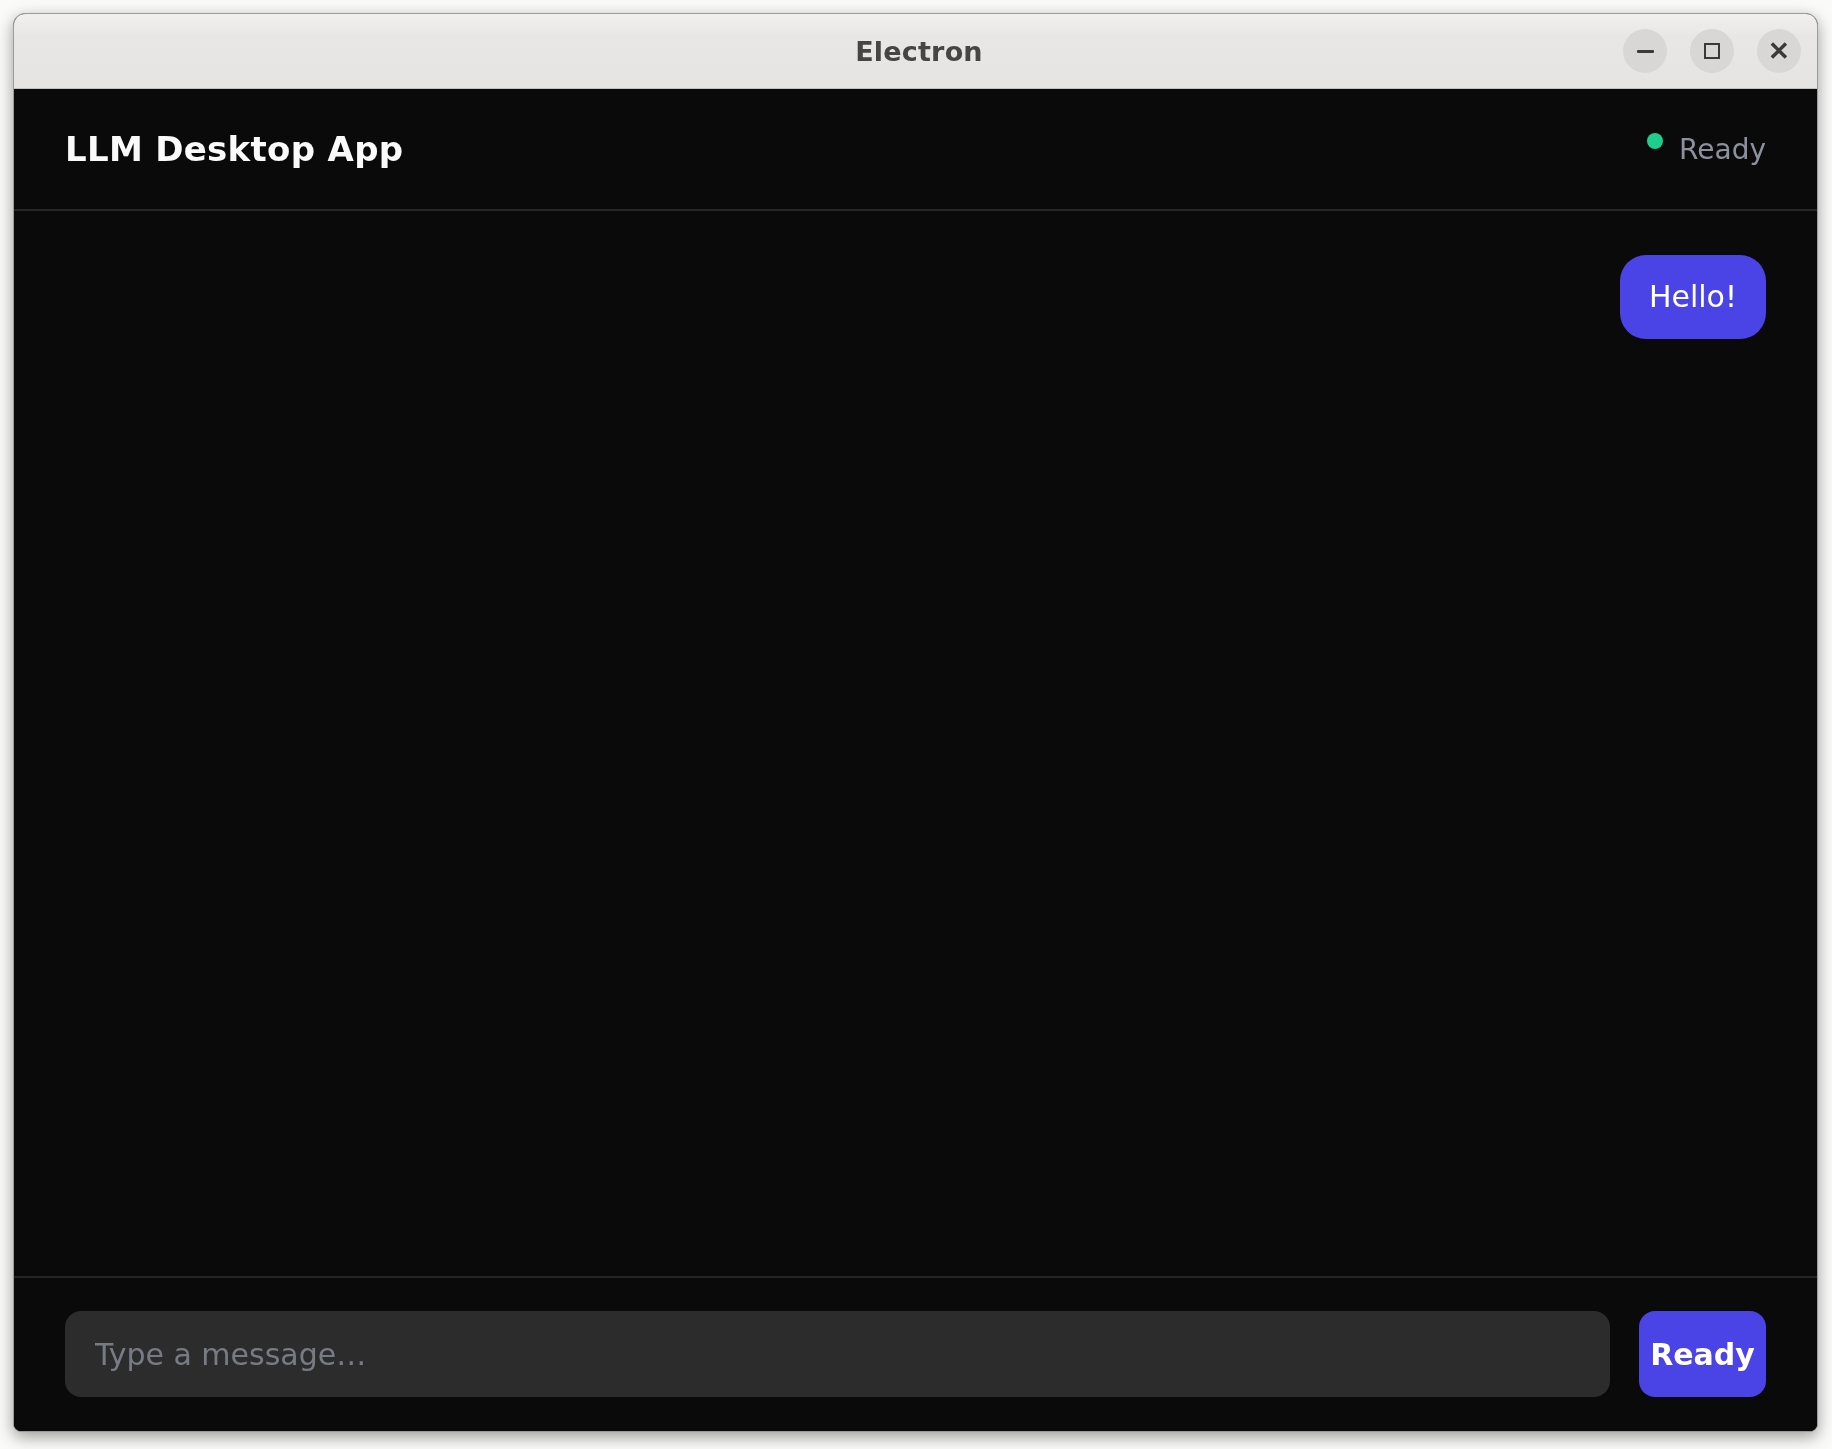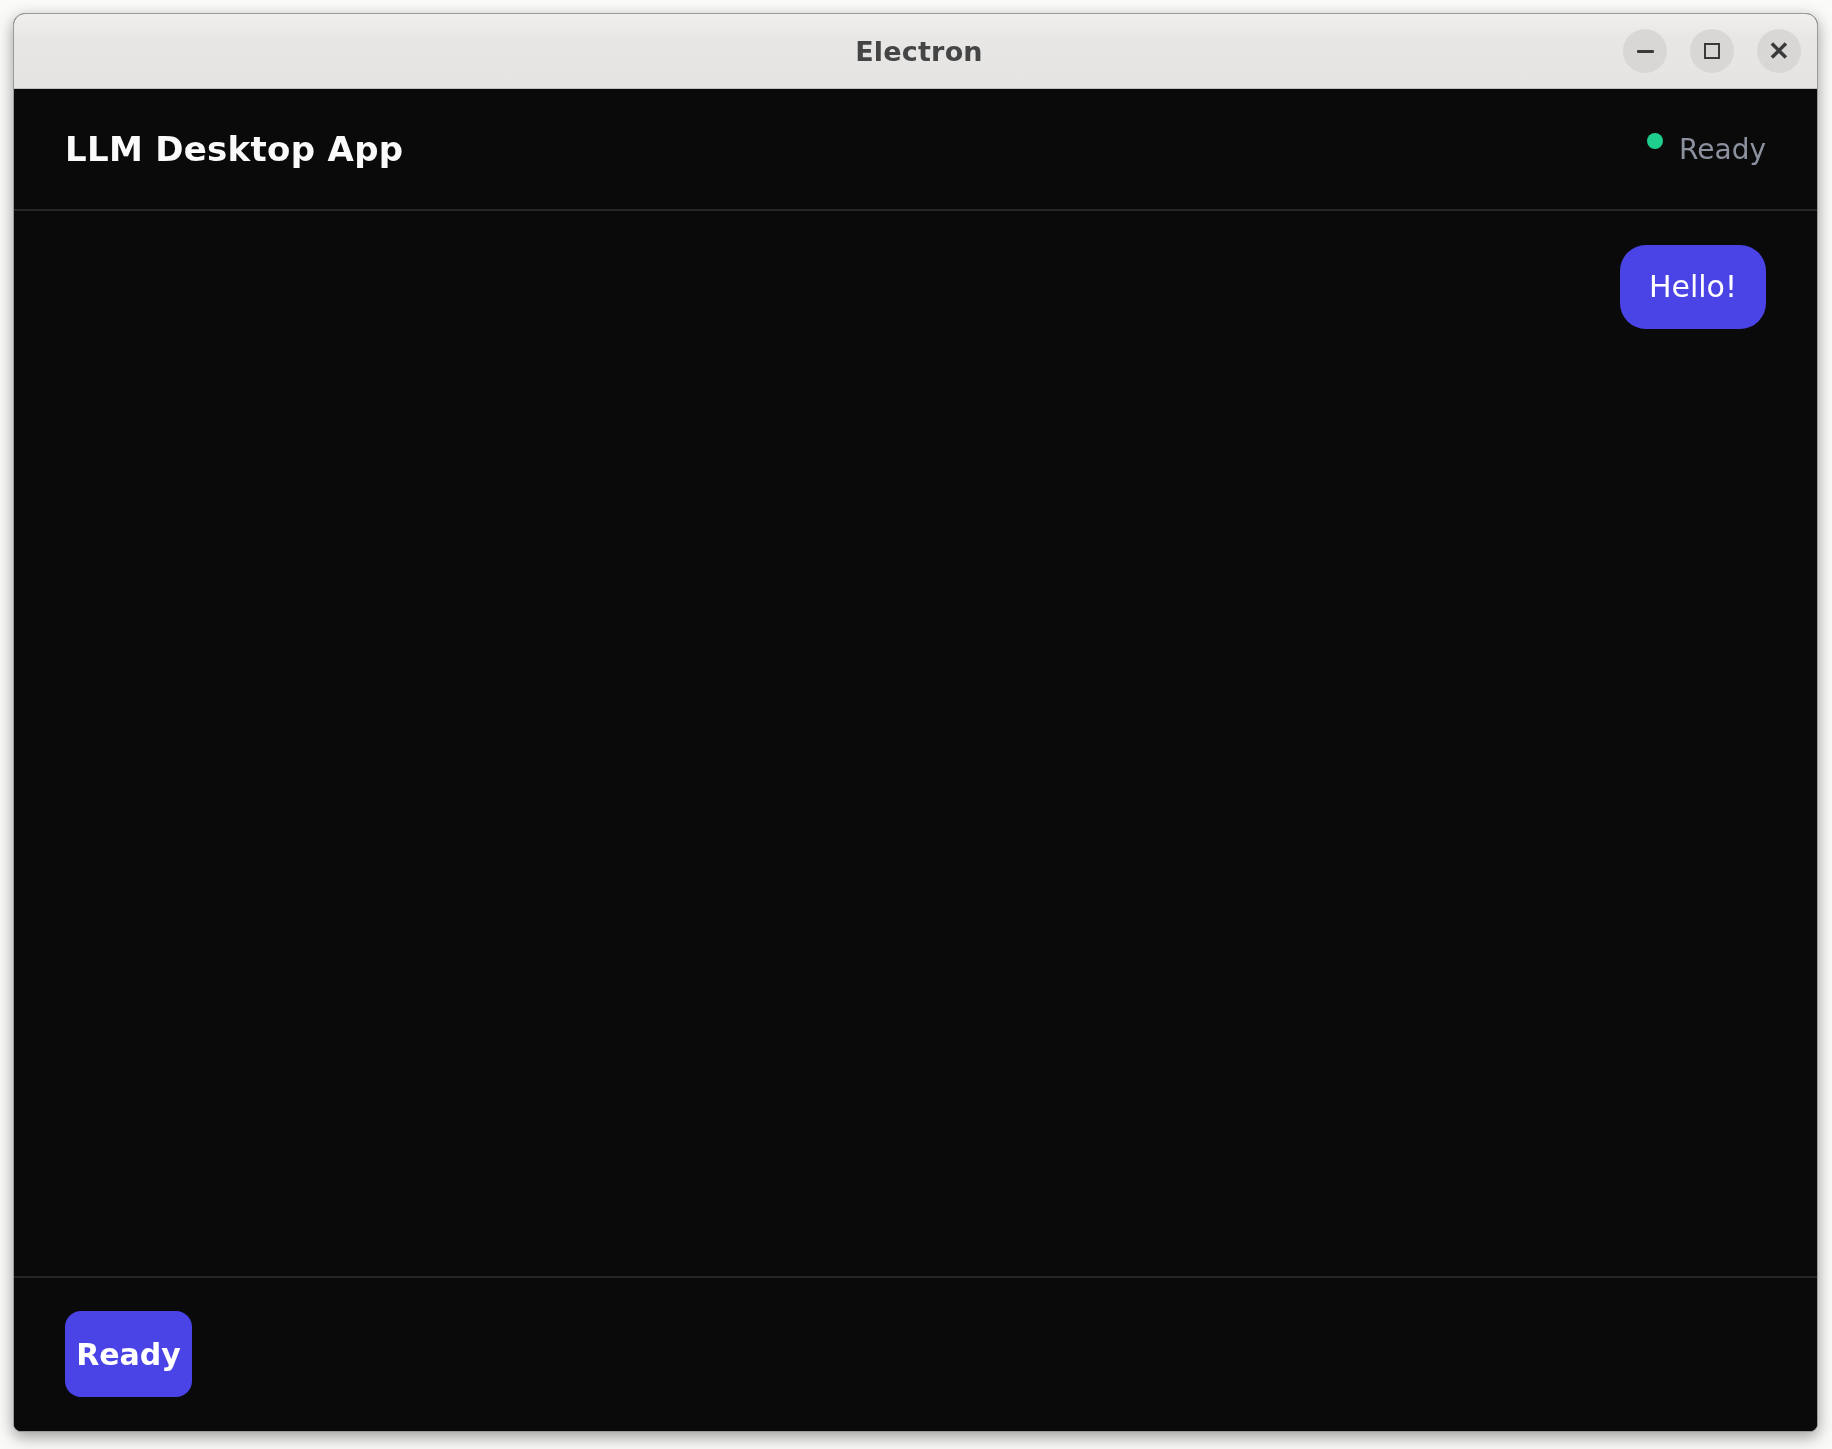--- a/index.html
+++ b/index.html
@@ -118,21 +118,21 @@
     border-radius:50%;
     background:var(--status-green);
   }
   .status-label{
     font-size:28px;
     color:var(--muted-text);
   }
   
   .chat{
     flex:1;
-    padding:34px 51px;
+    padding:44px 51px;
     display:flex;
     flex-direction:column;
     gap:26px;
     overflow-y:auto;
     min-height:0;
   }
   .bubble{
     max-width:70%;
     padding:24px 29px;
     border-radius:26px;
@@ -215,17 +215,18 @@
         <span class="status-dot"></span>
         <span class="status-label">Ready</span>
       </div>
     </div>
 
     <div class="chat">
       <div class="bubble user">Hello!</div>
     </div>
 
     <div class="composer">
+      <input class="message-input" type="text" placeholder="Type a message…" style="">
       <button class="send-btn">Ready</button>
     </div>
 
   </div>
 </div>
 
 </body></html>

